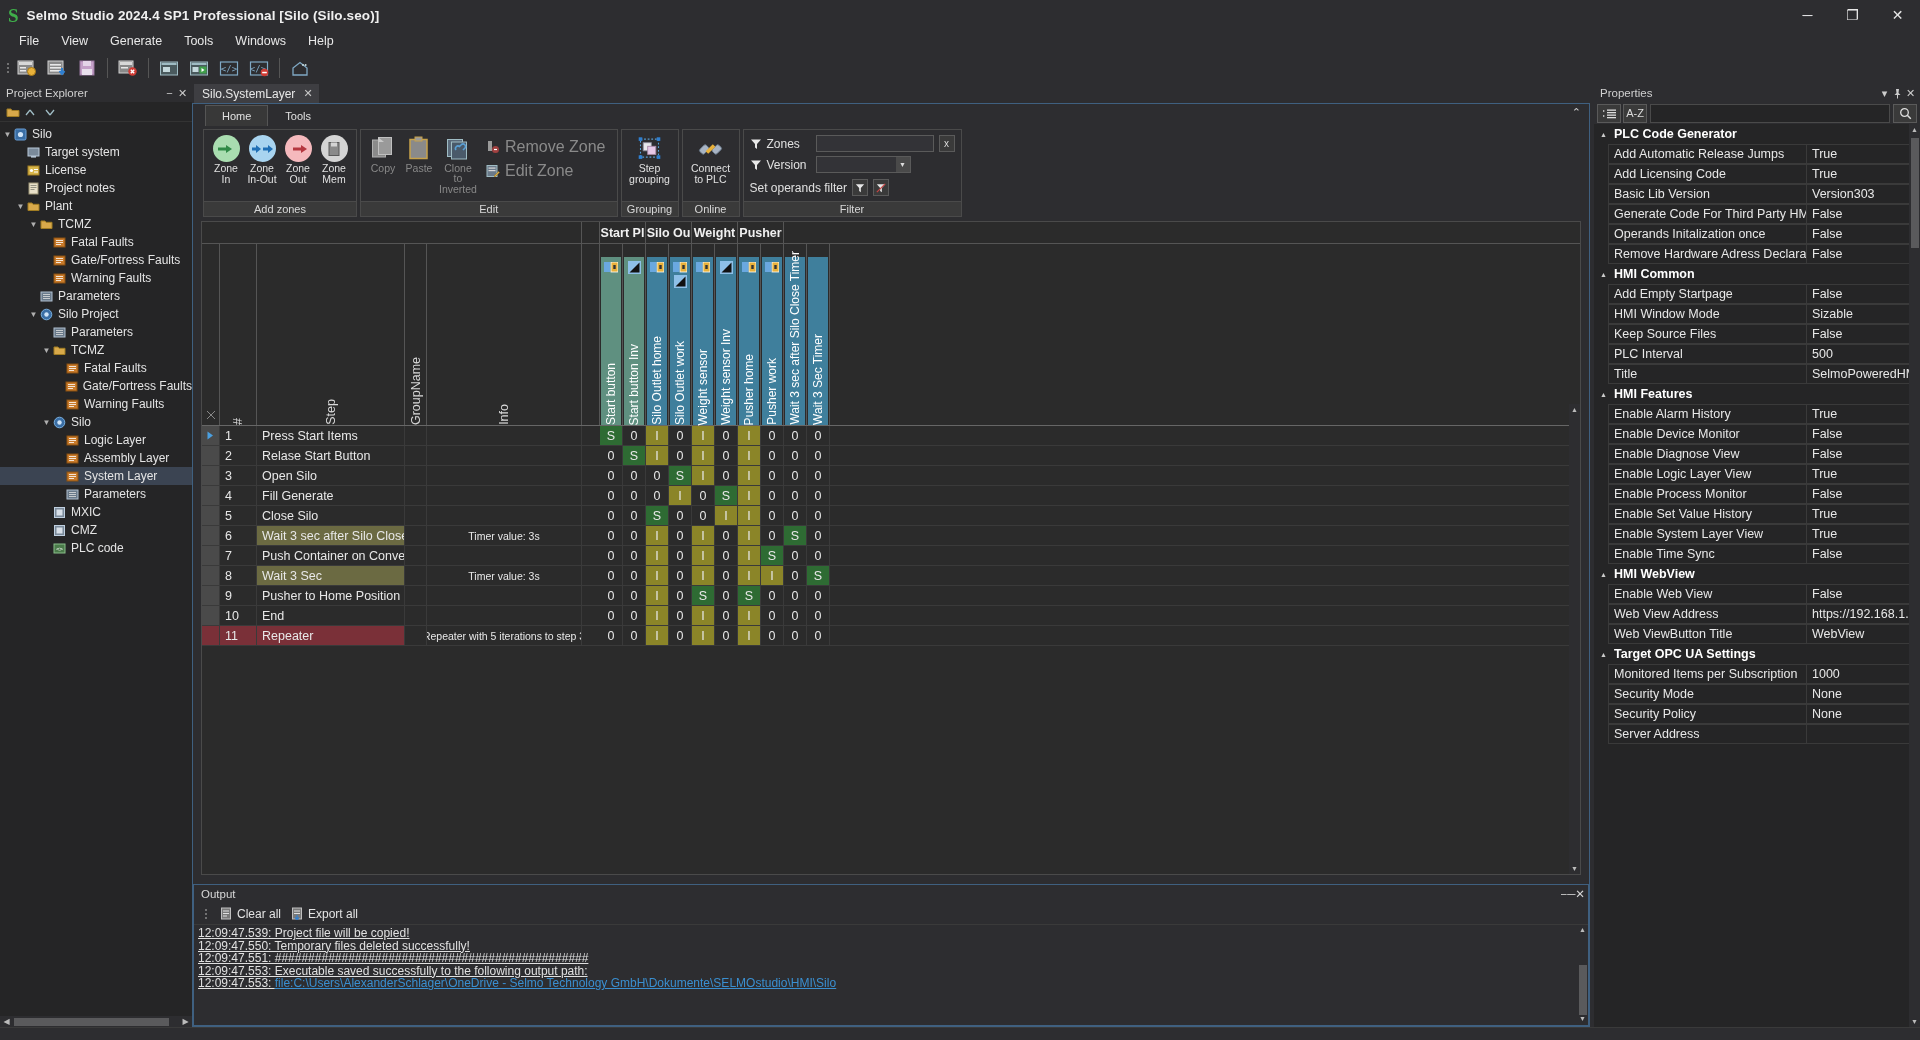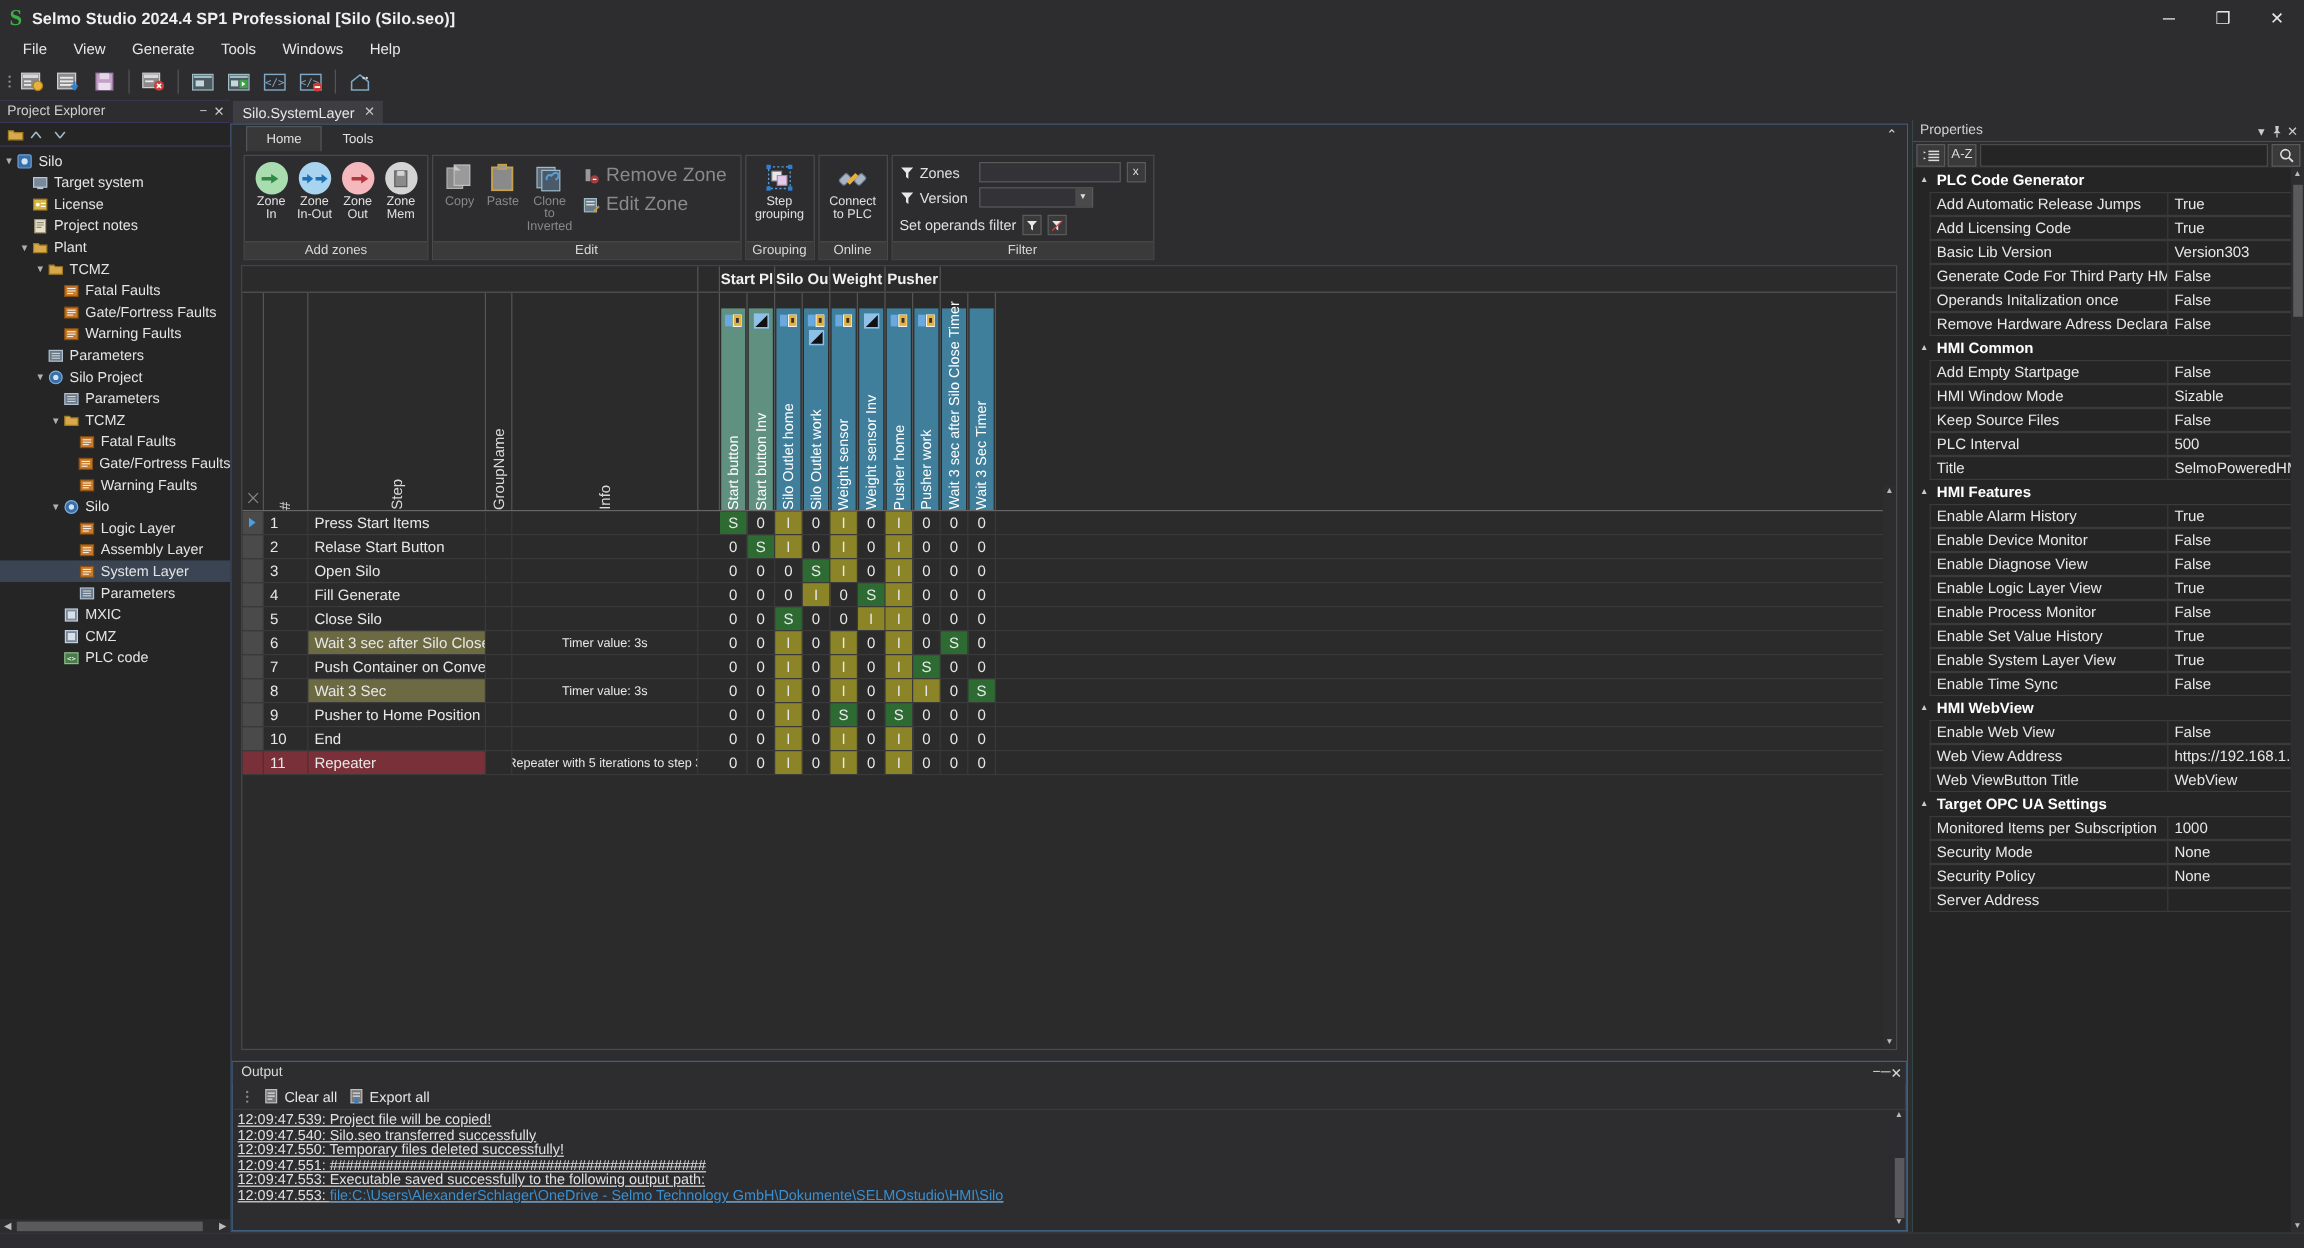--- a/index.html
+++ b/index.html
@@ -27,21 +27,21 @@
   .toolbar { height:32px; background:#2d2d30; display:flex; align-items:center; padding-left:4px; flex:0 0 32px; }
   .grip { width:8px; height:20px; display:flex; flex-direction:column; justify-content:center; align-items:center; gap:2px; }
   .grip i { width:2px; height:2px; background:#888; border-radius:50%; display:block; }
   .tb-btn { width:26px; height:26px; margin:0 2px; display:flex; align-items:center; justify-content:center; border:1px solid transparent; }
   .tb-sep { width:1px; height:20px; background:#555; margin:0 5px; }
 
   
   .main { flex:1 1 auto; display:flex; min-height:0; padding:0 0 0 0; }
 
   
-  .left-panel { width:192px; flex:0 0 192px; display:flex; flex-direction:column; background:#8b5cf6; }
+  .left-panel { width:192px; flex:0 0 192px; display:flex; flex-direction:column; background:#0369a1; }
   .panel-head { height:18px; background:#2d2d30; display:flex; align-items:center; padding:0 3px; font-size:11.5px; color:#d0d0d0; }
   .panel-head .ttl { flex:1; padding-left:3px; }
   .panel-head .pbtn { width:13px; height:14px; display:flex; align-items:center; justify-content:center; font-size:11px; color:#ccc; }
   .ptoolbar { height:20px; background:#252526; display:flex; align-items:center; gap:3px; padding:0 5px; border-bottom:1px solid #333; }
   .ptoolbar .ic { width:15px; height:15px; display:flex; align-items:center; justify-content:center; }
   .tree { flex:1; overflow:hidden; background:#252526; padding-top:3px; font-size:12px; position:relative; }
   .tnode { display:flex; align-items:center; height:18px; white-space:nowrap; }
   .tnode.sel { background:#3b4452; }
   .tw { width:11px; height:18px; display:flex; align-items:center; justify-content:center; color:#b0b0b0; font-size:8px; }
   .ticon { width:15px; height:15px; margin-right:4px; display:flex; align-items:center; justify-content:center; flex:0 0 15px; }
@@ -113,21 +113,21 @@
   .out-toolbar { height:22px; display:flex; align-items:center; gap:10px; padding:0 8px; border-bottom:1px solid #3a3a3a; }
   .out-tb-item { display:flex; align-items:center; gap:5px; font-size:12px; color:#e4e4e4; }
   .out-body { flex:1; position:relative; overflow:hidden; padding:2px 4px; font-size:12px; color:#e0e0e0; line-height:12.6px; }
   .out-line { white-space:nowrap;text-decoration:underline; }
   .out-link { color:#3a8fd0; text-decoration:underline; }
   .out-scroll { position:absolute; right:0; top:0; bottom:0; width:11px; background:#2d2d30; }
   .out-scroll .thumb { position:absolute; left:2px; top:40px; width:8px; height:50px; background:#5a5a5c; }
   .out-scroll .ar { width:11px; height:11px; display:flex; align-items:center; justify-content:center; color:#bbb; font-size:7px; }
 
   
-  .right-panel { width:326px; flex:0 0 326px; display:flex; flex-direction:column; background:#5eead4;margin-top:16px; }
+  .right-panel { width:326px; flex:0 0 326px; display:flex; flex-direction:column; background:#0369a1; }
   .prop-toolbar { height:22px; display:flex; align-items:center; gap:2px; padding:1px 3px; background:#2d2d30; }
   .ptb-btn { width:24px; height:19px; border:1px solid #5a5a5a; background:#3a3a3a; display:flex; align-items:center; justify-content:center; font-size:11px; color:#ddd; }
   .prop-search { flex:1; height:19px; background:#252526; border:1px solid #4a4a4a; margin:0 1px; }
   .prop-list { flex:1; overflow:hidden; position:relative; background:#252526; }
   .prop-cat { height:20px; display:flex; align-items:center; font-size:12.5px; font-weight:bold; color:#fff; padding-left:4px; gap:5px; }
   .prop-cat .tw { color:#ccc; font-size:7px; }
   .prow { height:20px; display:flex; margin-left:14px; }
   .pname { width:198px; flex:0 0 198px; border:1px solid #3a3a3a; border-right:none; display:flex; align-items:center; padding-left:5px; font-size:12.5px; color:#e8e8e8; overflow:hidden; white-space:nowrap; }
   .pval { flex:1; border:1px solid #3a3a3a; display:flex; align-items:center; padding-left:5px; font-size:12.5px; color:#e8e8e8; overflow:hidden; white-space:nowrap; }
   .prop-scroll { position:absolute; right:0; top:0; bottom:0; width:11px; background:#2d2d30; }
@@ -1109,21 +1109,20 @@
               <svg width="12" height="13" viewBox="0 0 12 13">
                   <rect x="1.5" y="1" width="9" height="11" fill="#7a7a7a" stroke="#c0c0c0"></rect>
                   <path d="M3 4 L9 4 M3 6.5 L9 6.5" stroke="#e0e0e0" stroke-width="1"></path>
                   <path d="M6 8 L6 12 M4 10.5 L6 12.5 L8 10.5" stroke="#2f7fd0" stroke-width="1.2" fill="none"></path>
                 </svg>
               <span>Export all</span>
             </div>
           </div>
           <div class="out-body" id="out-body">
             <div class="out-line">12:09:47.539: Project file will be copied!</div>
-              <div class="out-line">12:09:47.540: Silo.seo transferred successfully</div>
               <div class="out-line">12:09:47.550: Temporary files deleted successfully!</div>
               <div class="out-line">12:09:47.551: ###############################################</div>
               <div class="out-line">12:09:47.553: Executable saved successfully to the following output path:</div>
               <div class="out-line">12:09:47.553: <span class="out-link">file:C:\Users\AlexanderSchlager\OneDrive - Selmo Technology GmbH\Dokumente\SELMOstudio\HMI\Silo</span></div>
               <div class="out-scroll">
               <div class="ar">▲</div>
               <div class="thumb"></div>
               <div class="ar" style="position:absolute;bottom:0;">▼</div>
             </div>
           </div>

